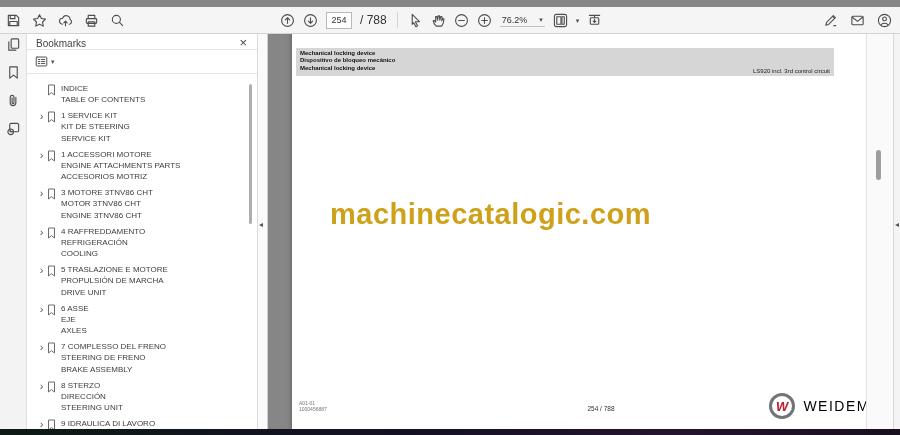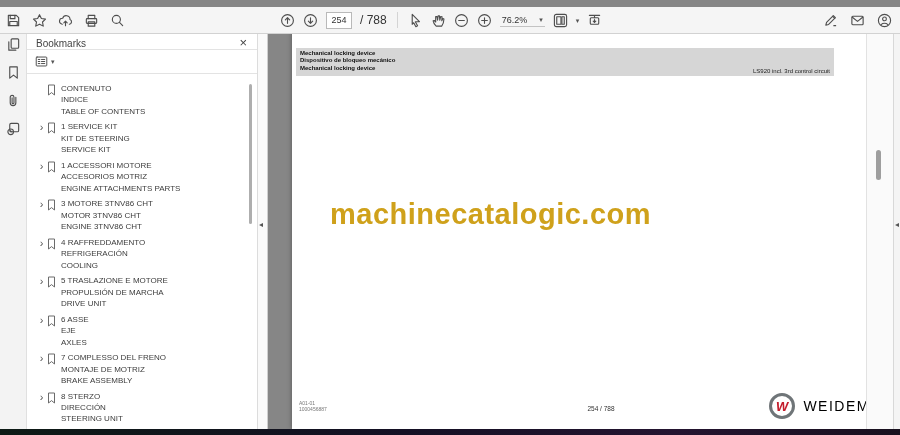--- a/index.html
+++ b/index.html
@@ -230,21 +230,20 @@
   </div>
   <div class="bm-list">
       <div class="bm-item">
         <span class="bm-chev"></span>
         <span class="bm-glyph">
           <svg width="9" height="12" viewBox="0 0 9 12">
             <path d="M1.5 1h6v10L4.5 8.6 1.5 11z" fill="none" stroke="#6b6b6b" stroke-width="1"></path>
           </svg>
         </span>
         <div class="bm-lines">
-          <div>CONTENUTO</div>
           <div>INDICE</div>
           <div>TABLE OF CONTENTS</div>
         </div>
       </div>
       <div class="bm-item">
         <span class="bm-chev">›</span>
         <span class="bm-glyph">
           <svg width="9" height="12" viewBox="0 0 9 12">
             <path d="M1.5 1h6v10L4.5 8.6 1.5 11z" fill="none" stroke="#6b6b6b" stroke-width="1"></path>
           </svg>
@@ -257,22 +256,22 @@
       </div>
       <div class="bm-item">
         <span class="bm-chev">›</span>
         <span class="bm-glyph">
           <svg width="9" height="12" viewBox="0 0 9 12">
             <path d="M1.5 1h6v10L4.5 8.6 1.5 11z" fill="none" stroke="#6b6b6b" stroke-width="1"></path>
           </svg>
         </span>
         <div class="bm-lines">
           <div>1 ACCESSORI MOTORE</div>
+          <div>ENGINE ATTACHMENTS PARTS</div>
           <div>ACCESORIOS MOTRIZ</div>
-          <div>ENGINE ATTACHMENTS PARTS</div>
         </div>
       </div>
       <div class="bm-item">
         <span class="bm-chev">›</span>
         <span class="bm-glyph">
           <svg width="9" height="12" viewBox="0 0 9 12">
             <path d="M1.5 1h6v10L4.5 8.6 1.5 11z" fill="none" stroke="#6b6b6b" stroke-width="1"></path>
           </svg>
         </span>
         <div class="bm-lines">
@@ -322,21 +321,21 @@
       </div>
       <div class="bm-item">
         <span class="bm-chev">›</span>
         <span class="bm-glyph">
           <svg width="9" height="12" viewBox="0 0 9 12">
             <path d="M1.5 1h6v10L4.5 8.6 1.5 11z" fill="none" stroke="#6b6b6b" stroke-width="1"></path>
           </svg>
         </span>
         <div class="bm-lines">
           <div>7 COMPLESSO DEL FRENO</div>
-          <div>MONTAJE DE MOTRIZ</div>
+          <div>STEERING DE FRENO</div>
           <div>BRAKE ASSEMBLY</div>
         </div>
       </div>
       <div class="bm-item">
         <span class="bm-chev">›</span>
         <span class="bm-glyph">
           <svg width="9" height="12" viewBox="0 0 9 12">
             <path d="M1.5 1h6v10L4.5 8.6 1.5 11z" fill="none" stroke="#6b6b6b" stroke-width="1"></path>
           </svg>
         </span>

